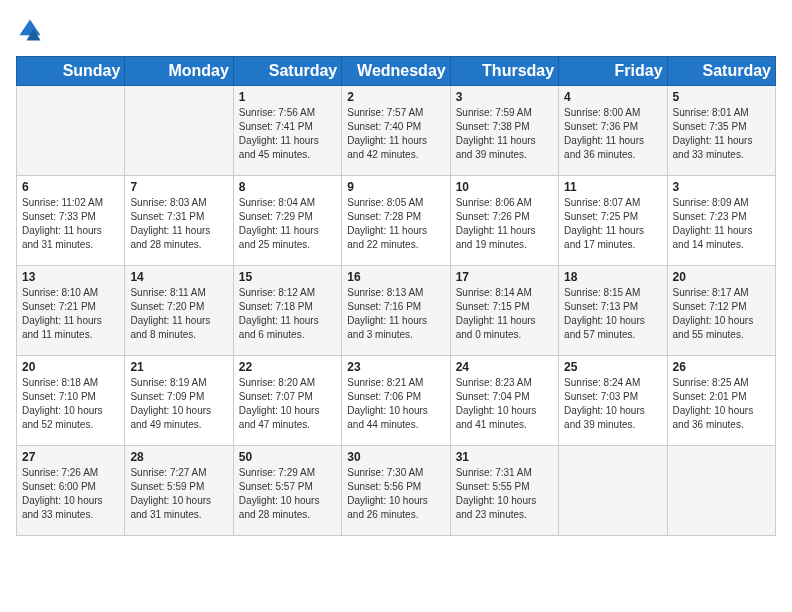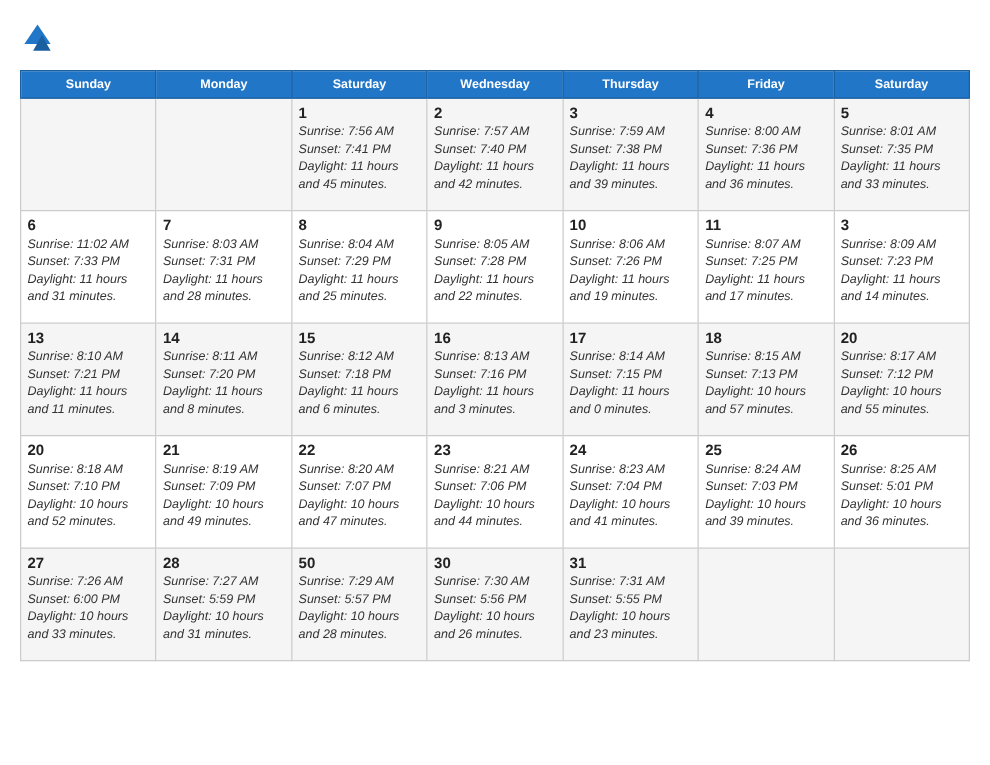--- a/index.html
+++ b/index.html
@@ -46,24 +46,24 @@
       color: #444;
     }
     table {
       width: 100%;
       border-collapse: collapse;
       table-layout: fixed;
     }
     thead tr th {
       background-color: #2176c7;
       color: #fff;
-      font-size: 10px;
+      font-size: 16px;
       font-weight: bold;
       padding: 5px 4px;
-      text-align: center;
+      text-align: right;
       border: 1px solid #1a5fa0;
     }
     tbody tr td {
       vertical-align: top;
       border: 1px solid #ccc;
       padding: 4px 5px;
       font-size: 10.5px;
       color: #222;
       min-height: 80px;
       height: 90px;
@@ -77,21 +77,20 @@
     .day-num {
       font-size: 12px;
       font-weight: bold;
       margin-bottom: 2px;
       display: block;
     }
     .cell-content {
       font-size: 10px;
       line-height: 1.4;
       color: #333;
-      font-style: italic;
     }
   </style>
 </head>
 <body>
 
 <div class="header">
   <div class="logo">
     <svg class="logo-icon" viewBox="0 0 32 32">
       <polygon points="16,4 28,22 4,22" fill="#2176c7"></polygon>
       <polygon points="20,14 28,28 12,28" fill="#1a5fa0"></polygon>
@@ -275,21 +274,21 @@
         </td>
         <td>
           <span class="day-num">25</span>
           <div class="cell-content">Sunrise: 8:24 AM
 Sunset: 7:03 PM
 Daylight: 10 hours and 39 minutes.</div>
         </td>
         <td>
           <span class="day-num">26</span>
           <div class="cell-content">Sunrise: 8:25 AM
-Sunset: 5:01 PM
+Sunset: 2:01 PM
 Daylight: 10 hours and 36 minutes.</div>
         </td>
       </tr>
       <tr>
         <td>
           <span class="day-num">27</span>
           <div class="cell-content">Sunrise: 7:26 AM
 Sunset: 6:00 PM
 Daylight: 10 hours and 33 minutes.</div>
         </td>

